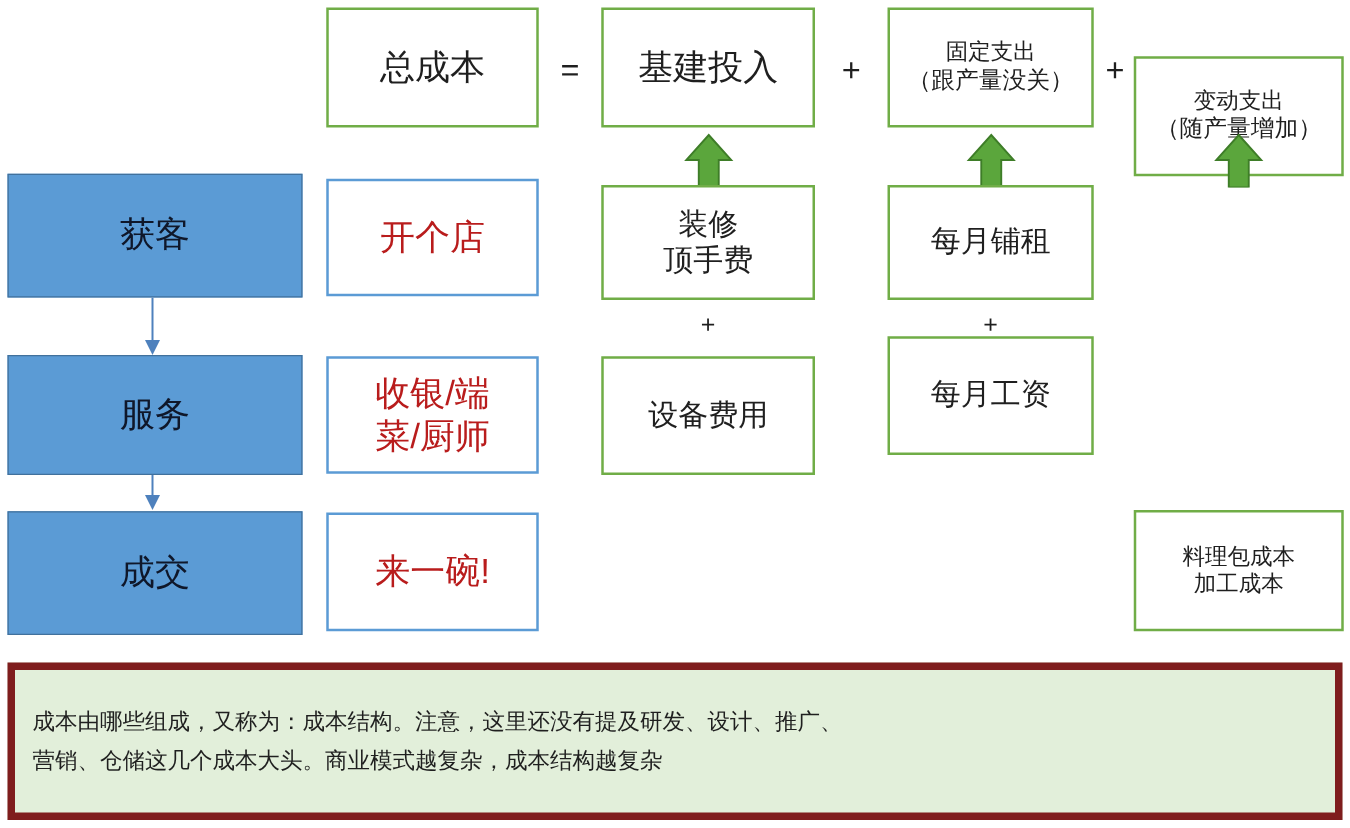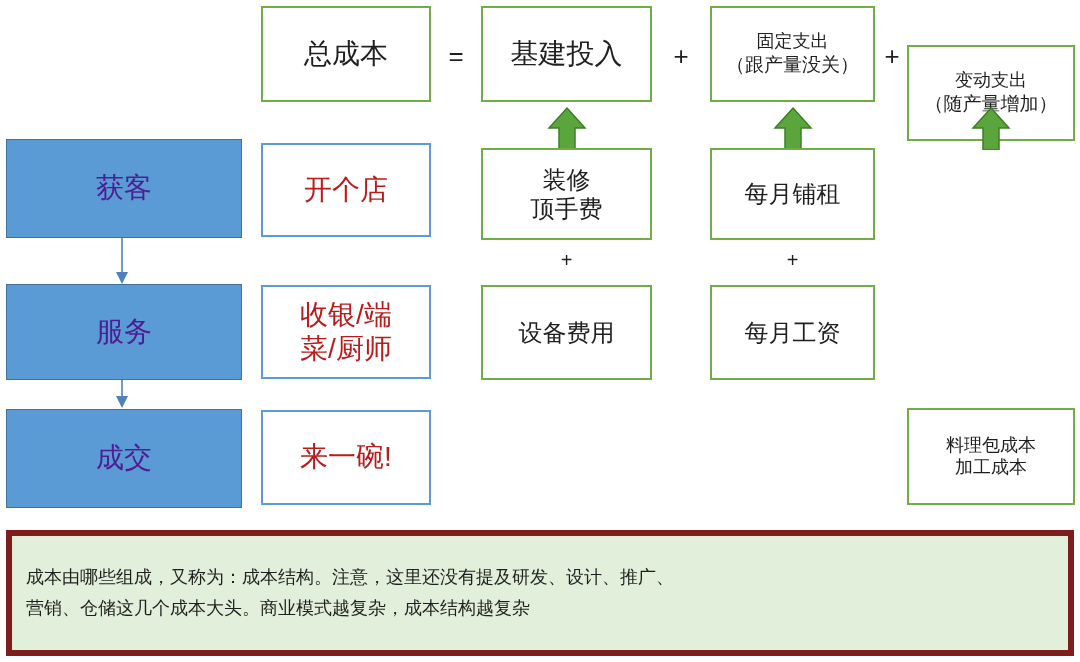--- a/index.html
+++ b/index.html
@@ -33,21 +33,21 @@
   
   .gbox {
     background: #ffffff;
     border: 2px solid #70AD47;
     color: #1f1f1f;
   }
   
   .bbox {
     background: #5B9BD5;
     border: 1px solid #41719C;
-    color: #4c1d95;
+    color: #0f172a;
   }
   
   .wbox {
     background: #ffffff;
     border: 2px solid #5B9BD5;
     color: #b91c1c;
   }
   
   .caption {
     position: absolute;
@@ -169,21 +169,21 @@
   <div class="box gbox t-24" style="left:481px; top:285px; width:171px; height:95px;">
     <span>设备费用</span>
   </div>
 
   <div class="box gbox t-24" style="left:710px; top:148px; width:165px; height:92px;">
     <span>每月铺租</span>
   </div>
 
   <div class="op t-20" style="left:710px; top:248px; width:165px; height:24px;">+</div>
 
-  <div class="box gbox t-24" style="left:710px; top:285px; width:165px; height:95px;">
+  <div class="box gbox t-24" style="left:710px; top:269px; width:165px; height:95px;font-family:Liberation Serif, serif;">
     <span>每月工资</span>
   </div>
 
   <div class="box gbox two-line t-22" style="left:907px; top:408px; width:168px; height:97px;">
     <span>料理包成本</span>
     <span>加工成本</span>
   </div>
 
   <div class="caption" style="left:6px; top:530px; width:1068px; height:126px;">
     <div class="t-22">成本由哪些组成，又称为：成本结构。注意，这里还没有提及研发、设计、推广、</div>

